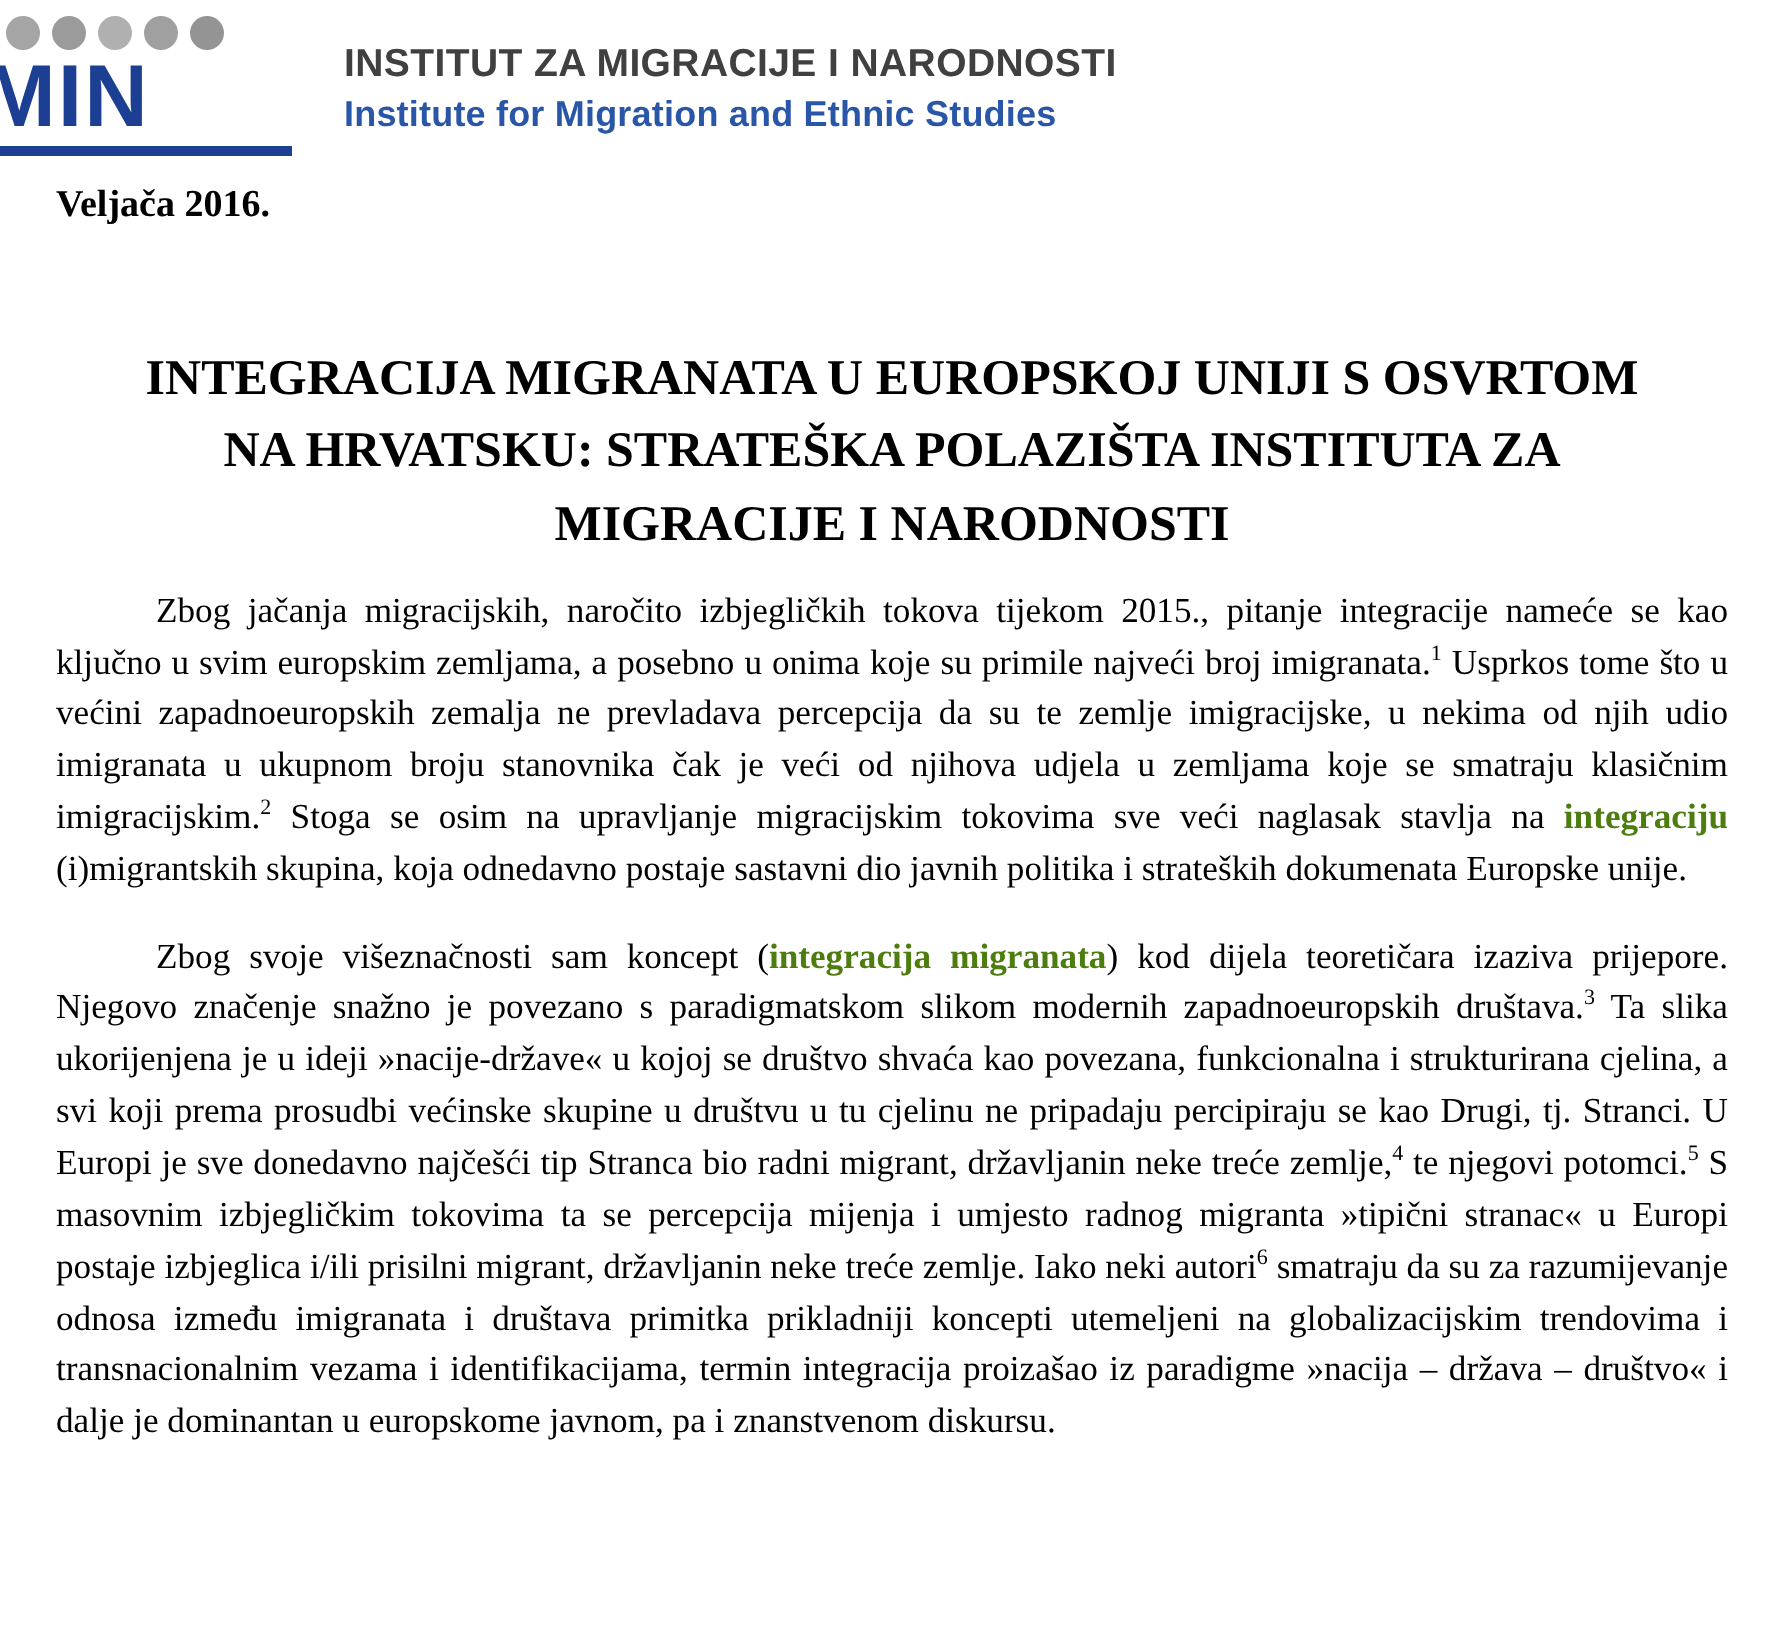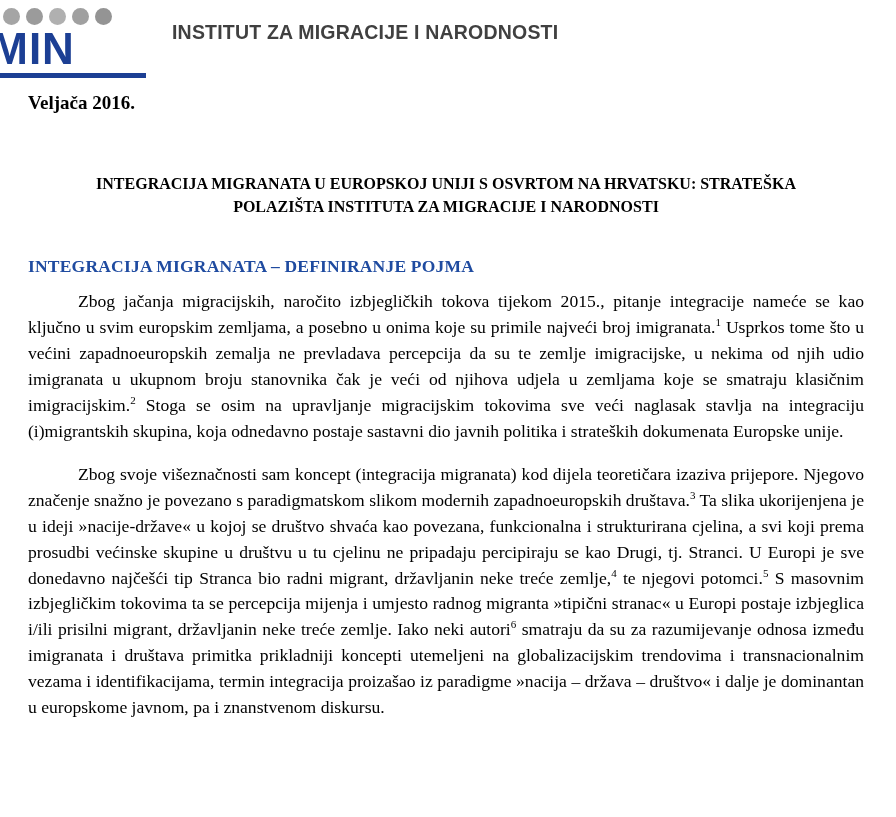--- a/index.html
+++ b/index.html
@@ -97,21 +97,21 @@
     font-size: 19px;
     margin-top: 14px;
     padding-right: 30px;
   }
 
   
   .doc-title {
     text-align: center;
     font-family: "Liberation Serif", serif;
     font-weight: bold;
-    font-size: 16px;
+    font-size: 25px;
     line-height: 1.45;
     margin-top: 58px;
     padding: 0 26px;
   }
 
   
   .section-heading {
     font-family: "Liberation Serif", serif;
     font-weight: bold;
     font-size: 17.5px;
@@ -125,22 +125,22 @@
     font-family: "Liberation Serif", serif;
     font-size: 17.6px;
     line-height: 1.47;
     text-align: justify;
     text-indent: 50px;
     margin-top: 12px;
     hyphens: none;
   }
   .para.tight { margin-top: 14px; }
   .hl {
-    color: #000000;
-    font-weight: normal;
+    color: #4d7c0f;
+    font-weight: bold;
   }
   sup {
     font-size: 11px;
     vertical-align: super;
     line-height: 0;
   }
 </style>
 </head>
 <body>
 
@@ -154,26 +154,26 @@
           <span class="dot d3"></span>
           <span class="dot d4"></span>
           <span class="dot d5"></span>
           <span class="dot d6"></span>
       </div>
       <div class="logo-word">IMIN</div>
       <div class="logo-rule"></div>
     </div>
     <div class="inst-names">
       <div class="inst-line1">INSTITUT ZA MIGRACIJE I NARODNOSTI</div>
+      <div class="inst-line2">Institute for Migration and Ethnic Studies</div>
     </div>
   </div>
 
   <div class="date-line">Veljača 2016.</div>
 
   <div class="doc-title">INTEGRACIJA MIGRANATA U EUROPSKOJ UNIJI S OSVRTOM NA HRVATSKU: STRATEŠKA POLAZIŠTA INSTITUTA ZA MIGRACIJE I NARODNOSTI</div>
 
-  <div class="section-heading">INTEGRACIJA MIGRANATA – DEFINIRANJE POJMA</div>
 
   <p class="para"><span>Zbog jačanja migracijskih, naročito izbjegličkih tokova tijekom 2015., pitanje integracije nameće se kao ključno u svim europskim zemljama, a posebno u onima koje su primile najveći broj imigranata.</span><sup>1</sup><span> Usprkos tome što u većini zapadnoeuropskih zemalja ne prevladava percepcija da su te zemlje imigracijske, u nekima od njih udio imigranata u ukupnom broju stanovnika čak je veći od njihova udjela u zemljama koje se smatraju klasičnim imigracijskim.</span><sup>2</sup><span> Stoga se osim na upravljanje migracijskim tokovima sve veći naglasak stavlja na </span><span class="hl">integraciju</span><span> (i)migrantskih skupina, koja odnedavno postaje sastavni dio javnih politika i strateških dokumenata Europske unije.</span></p>
 
   <p class="para tight"><span>Zbog svoje višeznačnosti sam koncept (</span><span class="hl">integracija migranata</span><span>) kod dijela teoretičara izaziva prijepore. Njegovo značenje snažno je povezano s paradigmatskom slikom modernih zapadnoeuropskih društava.</span><sup>3</sup><span> Ta slika ukorijenjena je u ideji »nacije-države« u kojoj se društvo shvaća kao povezana, funkcionalna i strukturirana cjelina, a svi koji prema prosudbi većinske skupine u društvu u tu cjelinu ne pripadaju percipiraju se kao Drugi, tj. Stranci. U Europi je sve donedavno najčešći tip Stranca bio radni migrant, državljanin neke treće zemlje,</span><sup>4</sup><span> te njegovi potomci.</span><sup>5</sup><span> S masovnim izbjegličkim tokovima ta se percepcija mijenja i umjesto radnog migranta »tipični stranac« u Europi postaje izbjeglica i/ili prisilni migrant, državljanin neke treće zemlje. Iako neki autori</span><sup>6</sup><span> smatraju da su za razumijevanje odnosa između imigranata i društava primitka prikladniji koncepti utemeljeni na globalizacijskim trendovima i transnacionalnim vezama i identifikacijama, termin integracija proizašao iz paradigme »nacija – država – društvo« i dalje je dominantan u europskome javnom, pa i znanstvenom diskursu.</span></p>
 
 </div>
 
 </body></html>

